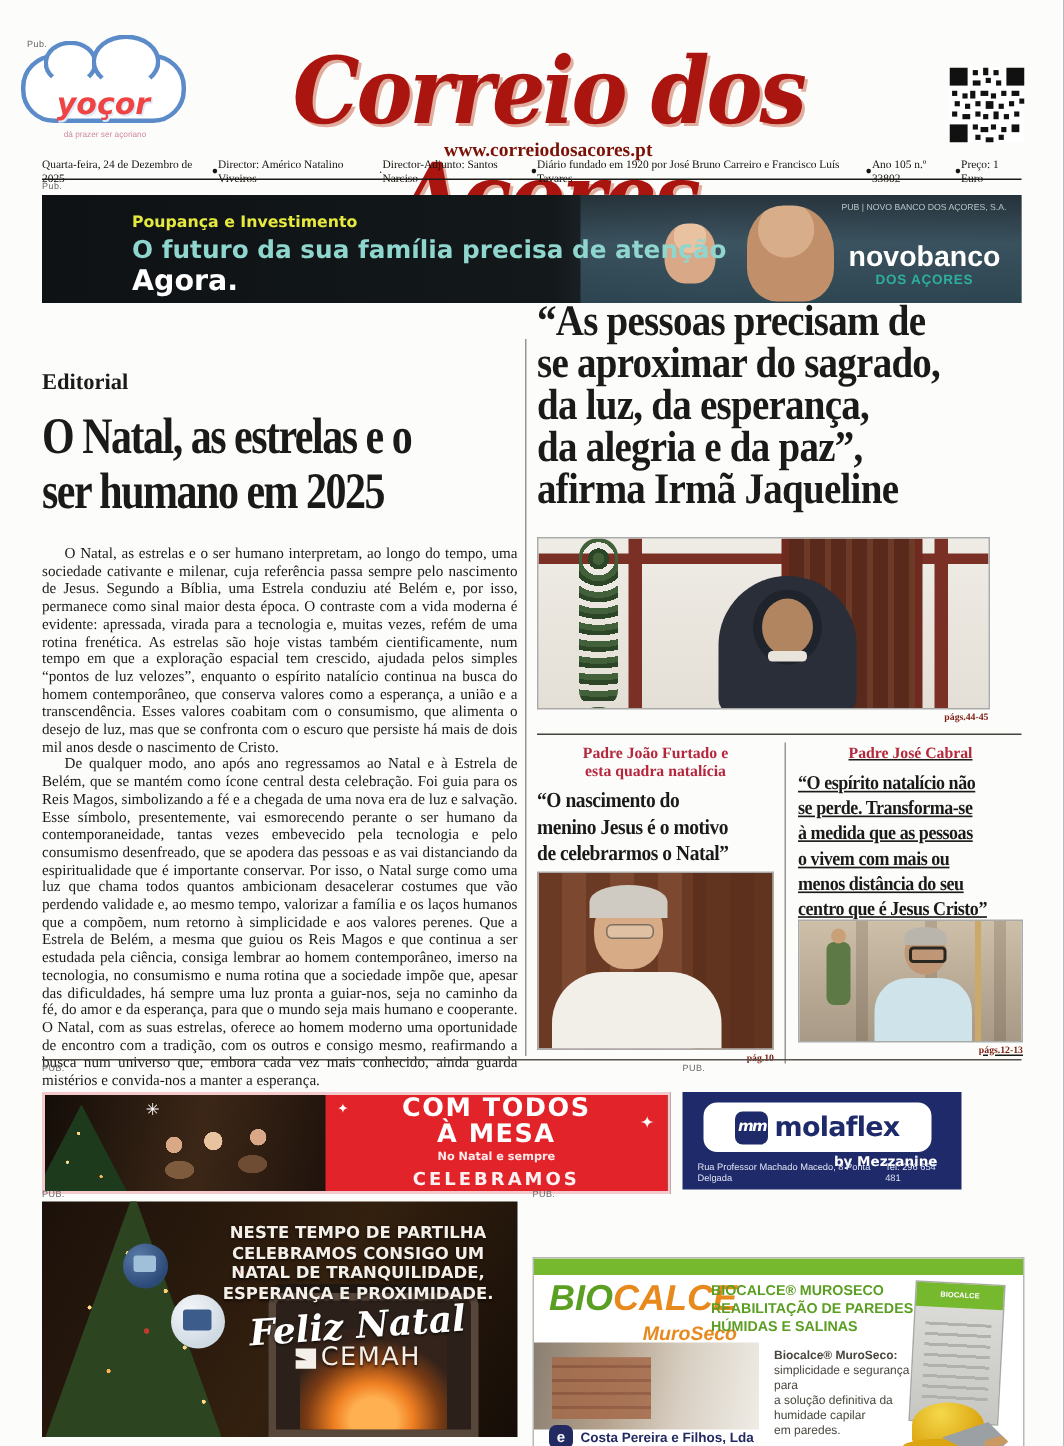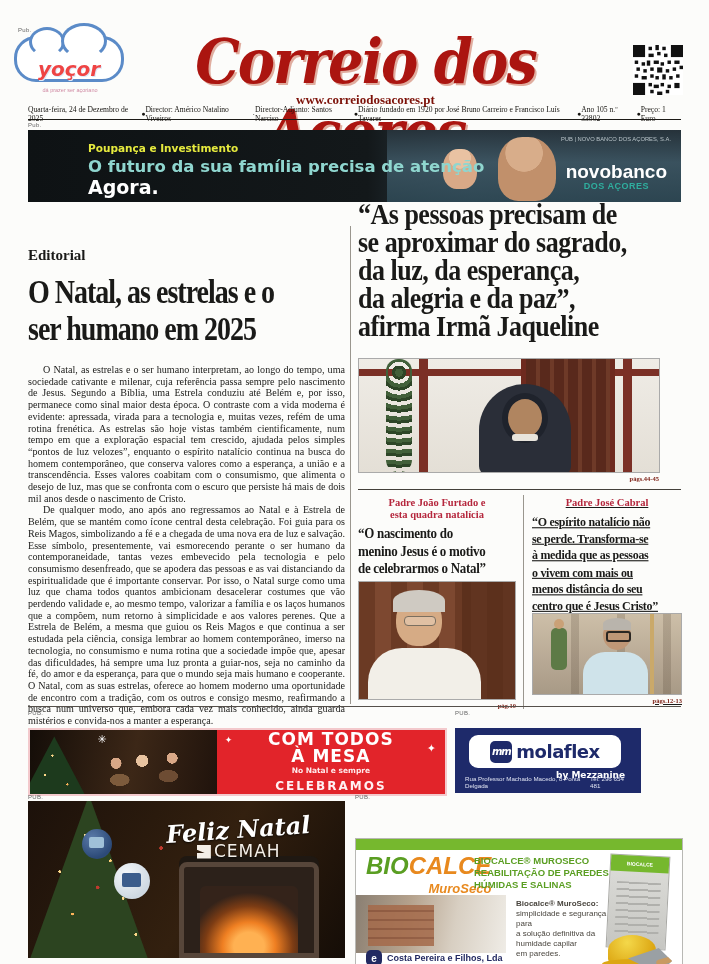--- a/index.html
+++ b/index.html
@@ -409,20 +409,24 @@
 
   <div class="ad-cemah">
     <div class="cem-tree"></div>
     <div class="cem-lights"></div>
     <div class="cem-ball1"></div>
     <div class="cem-ball2"></div>
     <div class="cem-fire">
       <div class="cem-glow"></div>
     </div>
     <div class="cem-text">
+      <div class="pre">NESTE TEMPO DE PARTILHA
+CELEBRAMOS CONSIGO UM
+NATAL DE TRANQUILIDADE,
+ESPERANÇA E PROXIMIDADE.</div>
       <div class="cem-script">Feliz Natal</div>
       <div class="cem-brand">
         <span class="cem-logo"></span>
         <span>CEMAH</span>
       </div>
     </div>
   </div>
 
   <div class="ad-bio">
     <div class="bio-bar"></div>

